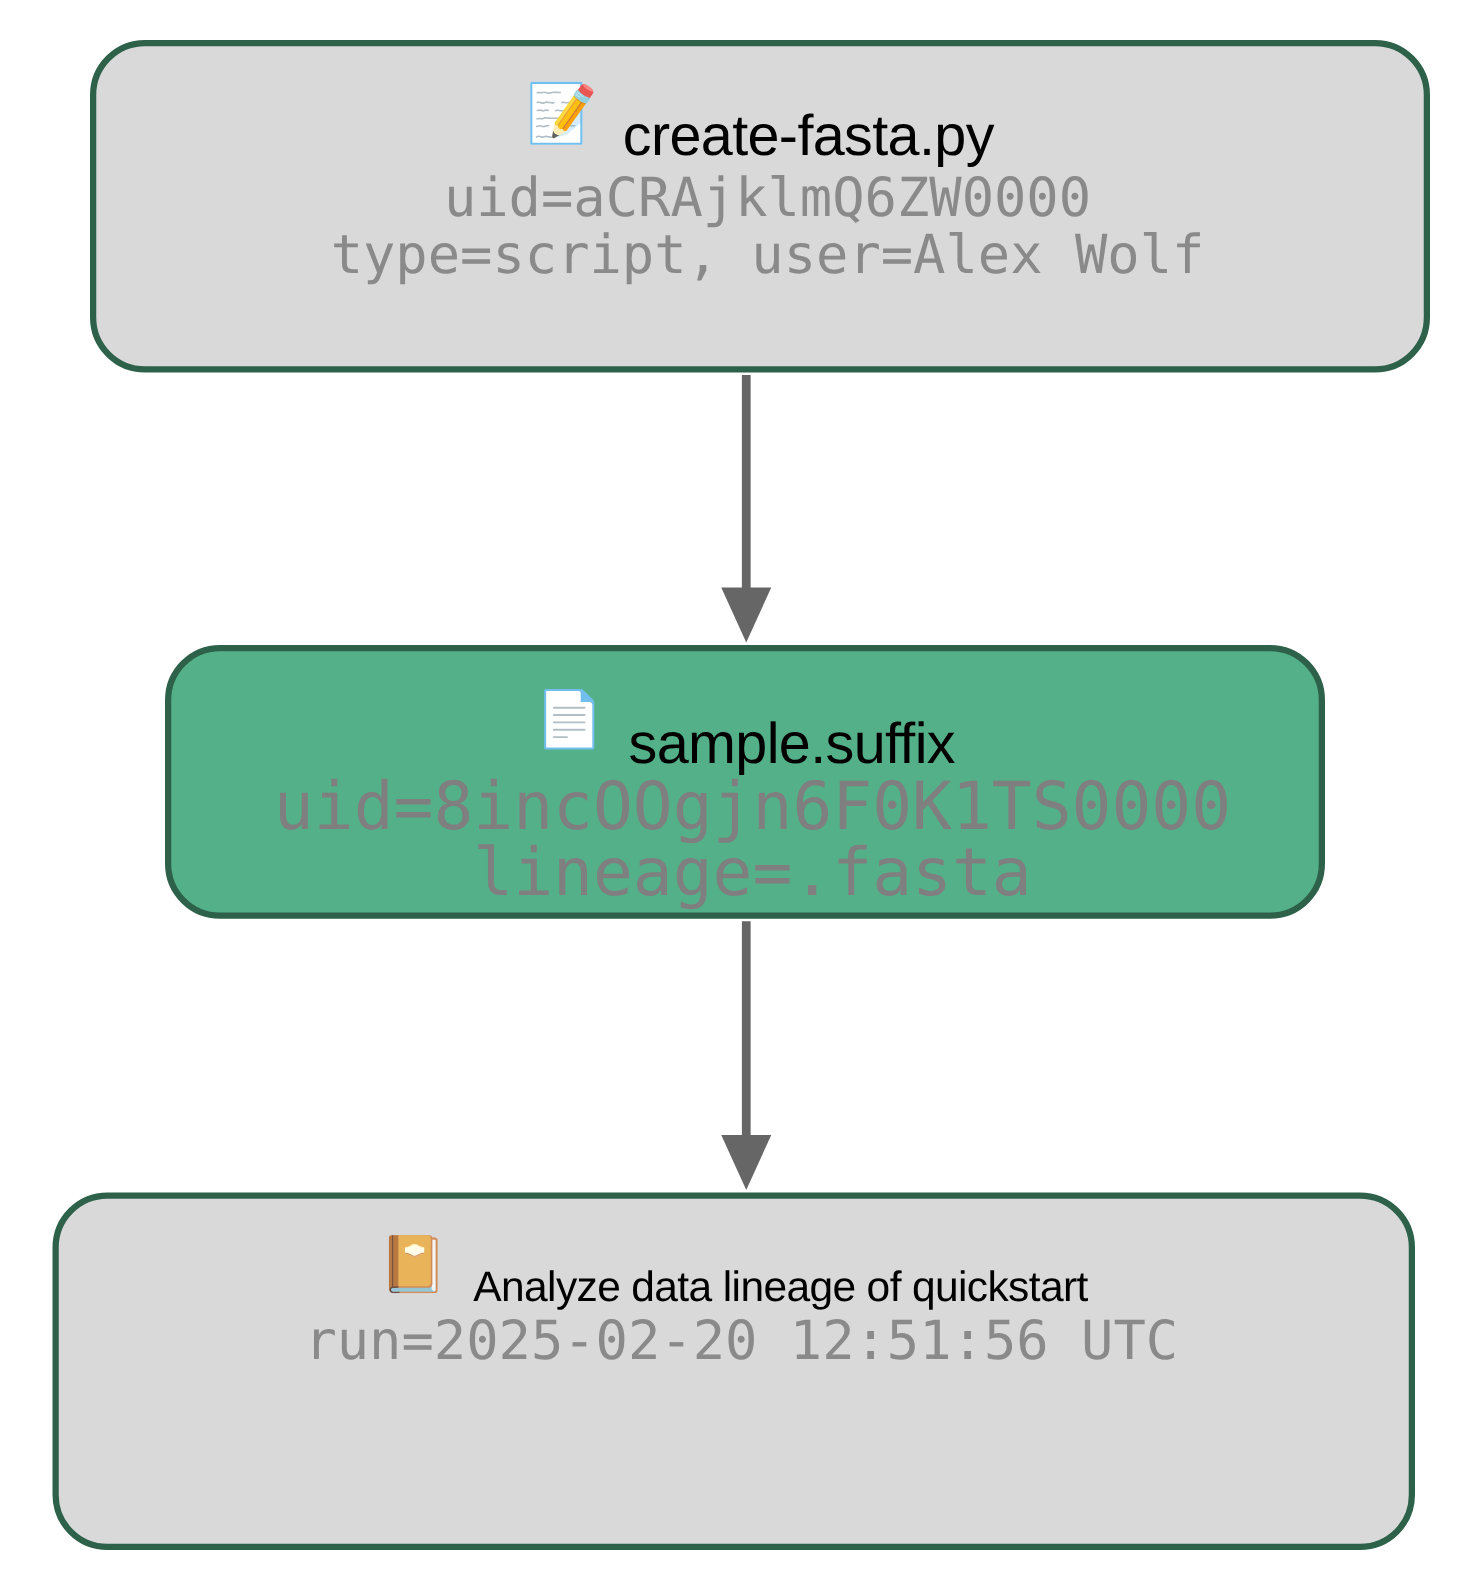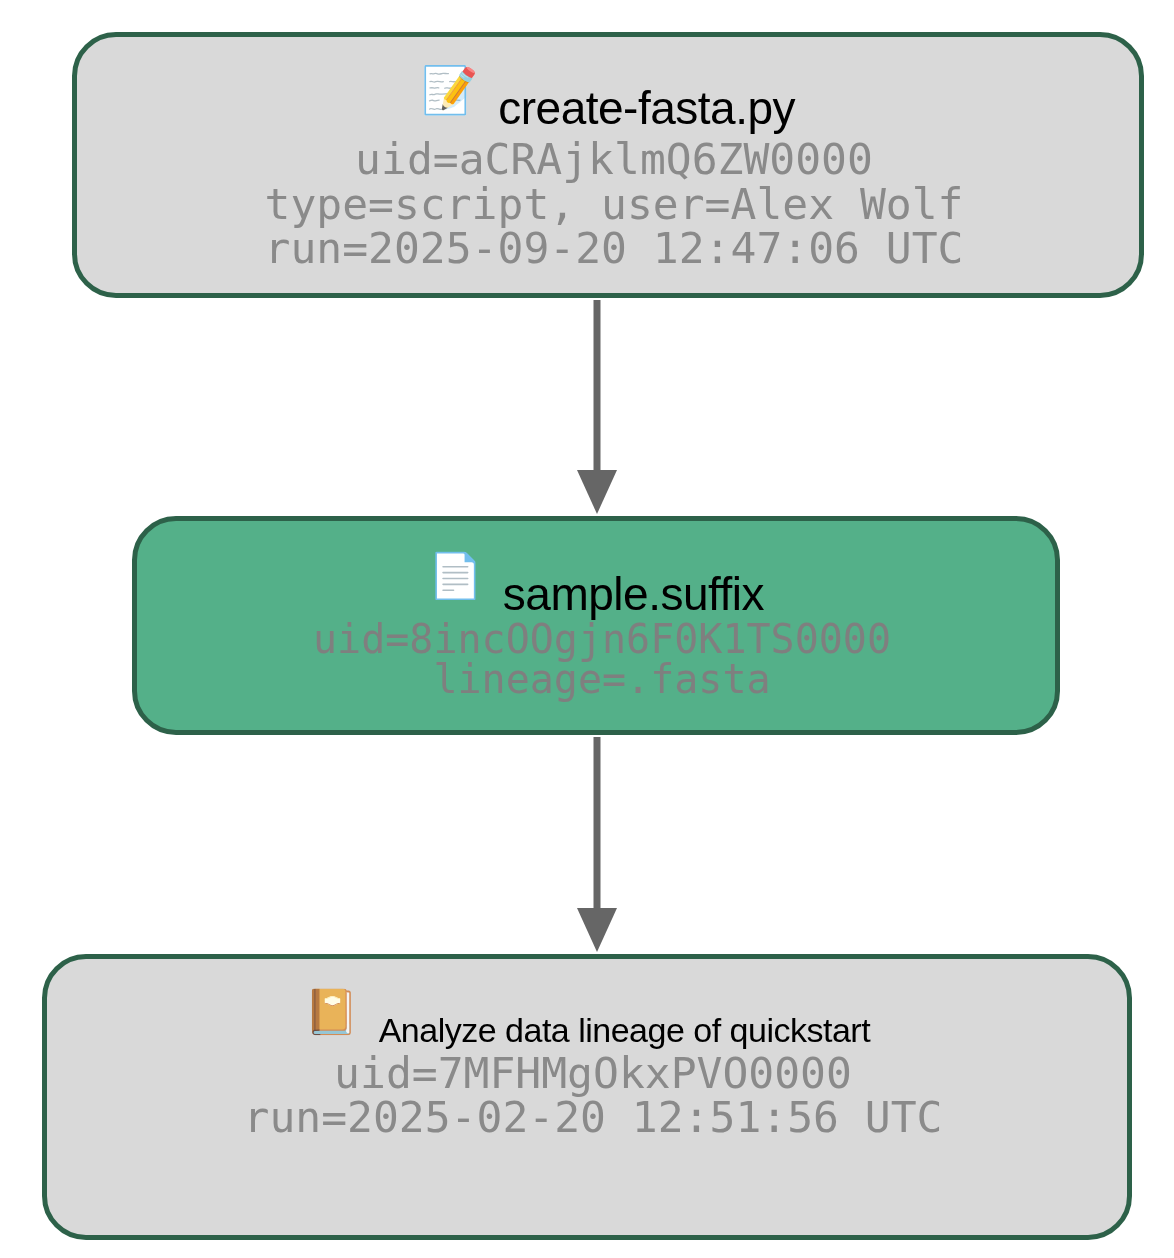--- a/index.html
+++ b/index.html
@@ -97,21 +97,21 @@
     line-height: 1.02;
     color: #8a8a8a;
     white-space: nowrap;
     margin-top: 4px;
     margin-left: 12px;
   }
   .details .line { display: block; }
 
   #node-artifact .details {
     color: #7f7f7f;
-    font-size: 40px;
+    font-size: 53px;
     line-height: 1.0;
     margin-top: 2px;
   }
   #node-notebook .details {
     font-size: 43px;
     line-height: 1.03;
     margin-top: 4px;
   }
   #node-script .details {
     font-size: 43px;
@@ -146,39 +146,37 @@
   </svg>
 
   <div id="node-script" class="node gray">
     <div class="title-row">
       <span class="node-icon">📝</span>
       <span class="node-title">create-fasta.py</span>
     </div>
     <div class="details">
       <span class="line">uid=aCRAjklmQ6ZW0000</span>
       <span class="line">type=script, user=Alex Wolf</span>
-      <span class="line">run=2025-09-20 12:47:06 UTC</span>
     </div>
   </div>
 
   <div id="node-artifact" class="node green">
     <div class="title-row">
       <span class="node-icon">📄</span>
       <span class="node-title">sample.suffix</span>
     </div>
     <div class="details">
       <span class="line">uid=8incOOgjn6F0K1TS0000</span>
       <span class="line">lineage=.fasta</span>
     </div>
   </div>
 
   <div id="node-notebook" class="node gray">
     <div class="title-row">
       <span class="node-icon">📔</span>
       <span class="node-title">Analyze data lineage of quickstart</span>
     </div>
     <div class="details">
-      <span class="line">uid=7MFHMgOkxPVO0000</span>
       <span class="line">run=2025-02-20 12:51:56 UTC</span>
     </div>
   </div>
 
 </div>
 
 </body></html>

